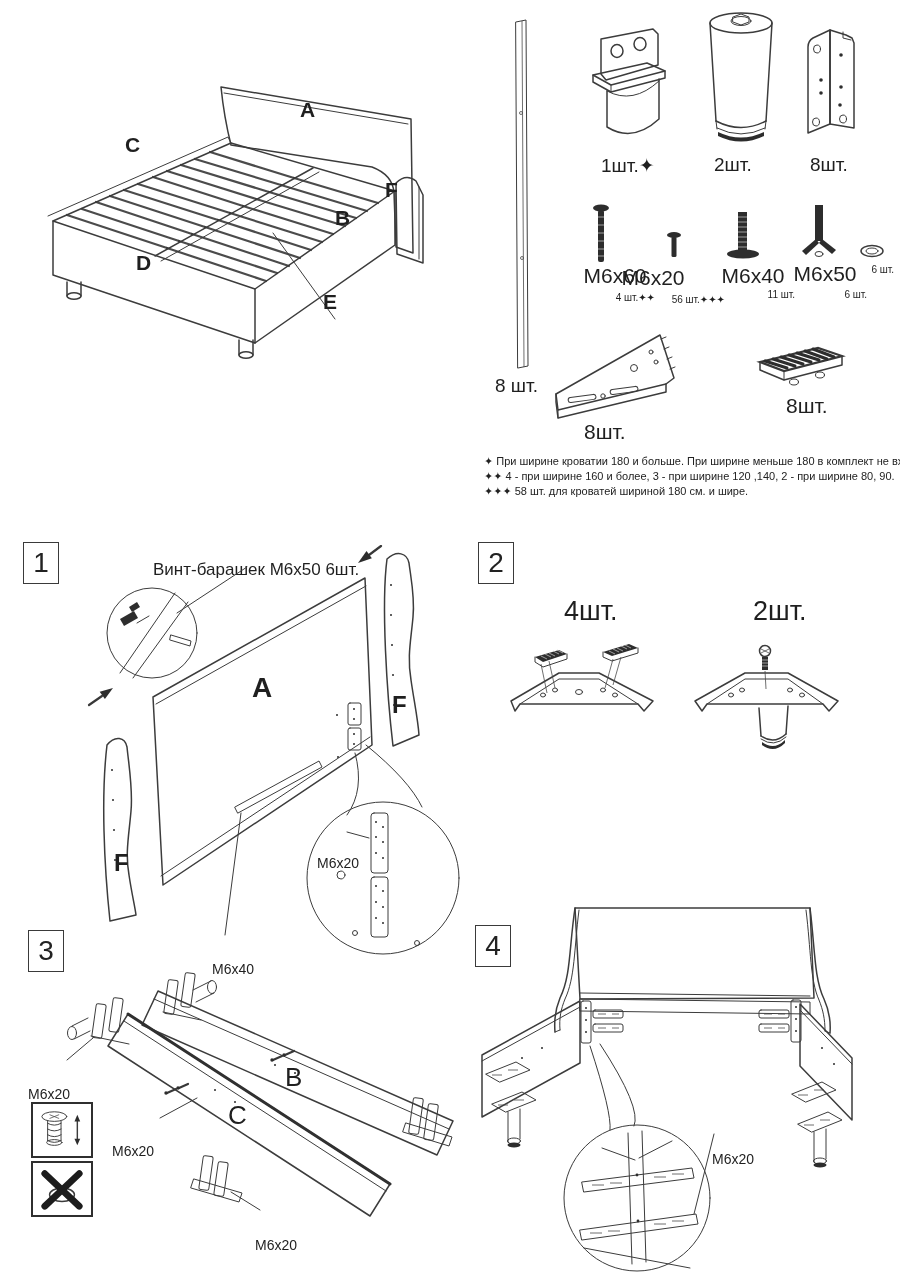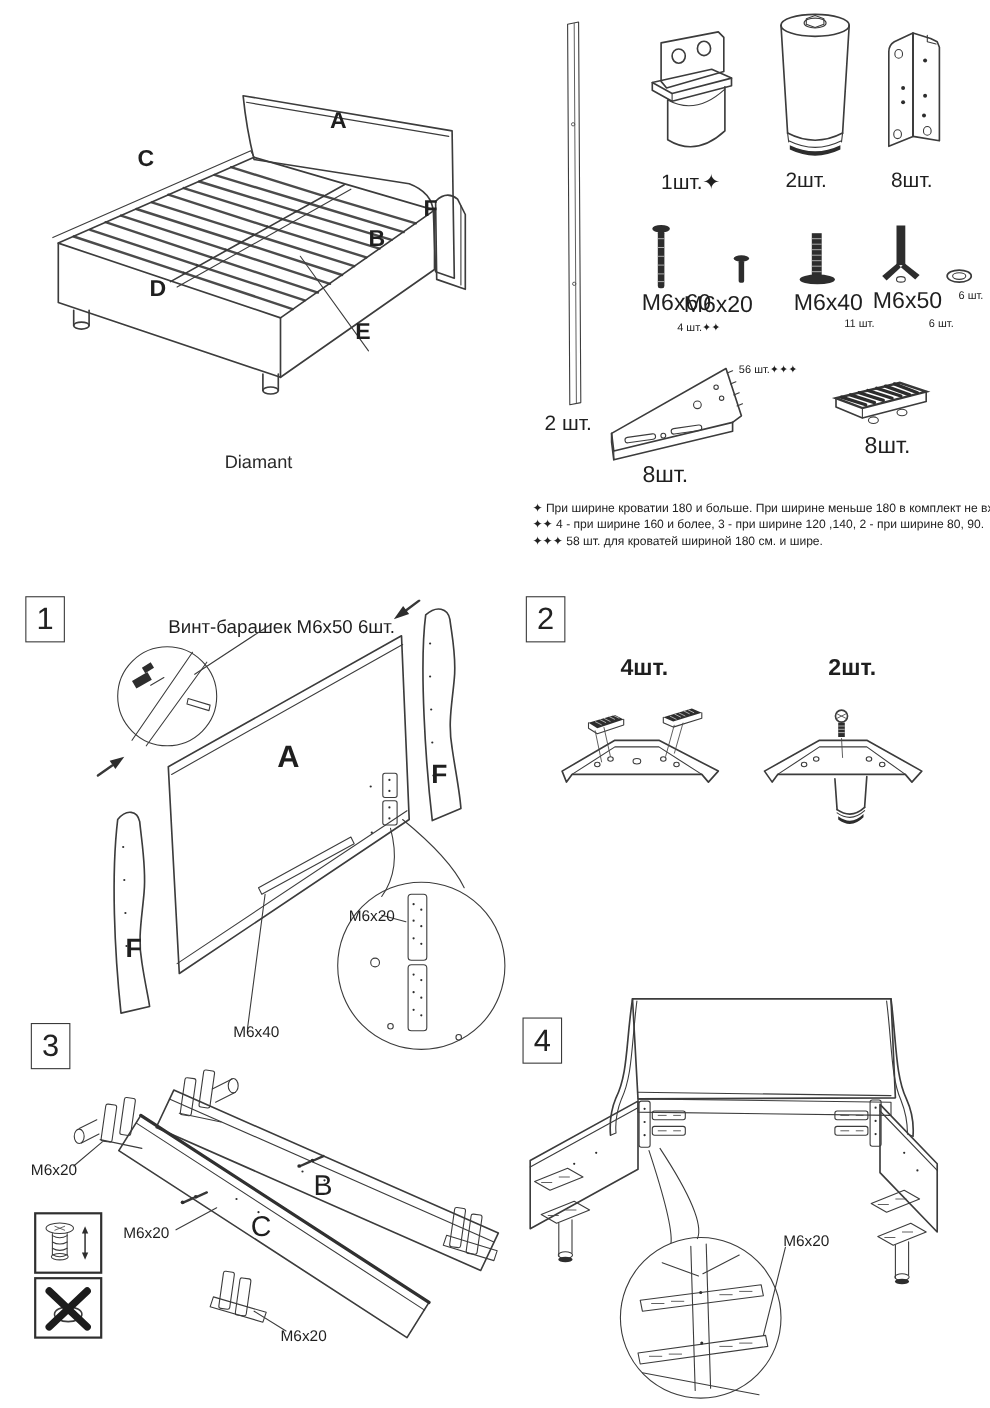--- a/index.html
+++ b/index.html
@@ -6,24 +6,24 @@
   .page{position:relative;width:900px;height:1280px;background:#fff;overflow:hidden;
         font-family:"Liberation Sans",sans-serif;color:#1f1f1f;}
   .abs{position:absolute;}
   .lbl{position:absolute;white-space:nowrap;color:#1f1f1f;}
   .ltr{font-weight:bold;font-size:21px;}
   .ltr-xl{font-weight:bold;font-size:28px;}
   .ltr-lg{font-weight:bold;font-size:24px;}
   .ltr-step3{font-size:26px;font-weight:normal;}
   .qty{font-size:19px;}
   .qty-lg{font-size:21px;}
-  .qty-xl{font-size:21px;font-weight:bold;}
+  .qty-xl{font-size:27px;}
   .size-lbl{font-size:21px;text-align:center;width:70px;}
   .cnt{font-size:10px;text-align:right;width:80px;}
-  .m6{font-size:14px;}
+  .m6{font-size:14px;margin-top:31px;}
   .title{font-size:16.5px;text-align:center;width:350px;color:#2a2a2a;}
   .url{font-size:15px;text-align:center;width:350px;color:#2a2a2a;}
   .fn{font-size:11px;color:#222;width:420px;}
   .step-badge{position:absolute;width:34px;height:40px;border:1.6px solid #3a3a3a;
               display:flex;align-items:center;justify-content:center;
               font-size:28px;color:#222;background:#fff;}
   .icon-box{position:absolute;width:58px;height:52px;border:2px solid #2f2f2f;
             background:#fff;display:flex;align-items:center;justify-content:center;}
   svg{display:block;}
   .ln{fill:none;stroke:#3c3c3c;stroke-width:1.5;stroke-linejoin:round;stroke-linecap:round;}
@@ -92,29 +92,28 @@
 
     <path class="ln1" d="M320,294 L258,208"></path>
   </svg>
   <div class="lbl ltr" style="left:300px;top:98px;">A</div>
   <div class="lbl ltr" style="left:125px;top:133px;">C</div>
   <div class="lbl ltr" style="left:385px;top:178px;">F</div>
   <div class="lbl ltr" style="left:335px;top:206px;">B</div>
   <div class="lbl ltr" style="left:136px;top:251px;">D</div>
   <div class="lbl ltr" style="left:323px;top:290px;">E</div>
 
-  <div class="lbl title" style="left:60px;top:411px;">Diamant</div>
 
   <svg class="abs" style="left:510px;top:18px;" width="26" height="355" viewBox="0 0 26 355">
     <path class="ln1" d="M6,4 L16,2 L18,348 L8,350 Z"></path>
     <path class="ln08" d="M12,3 L14,349"></path>
     <circle class="ln08" cx="11" cy="95" r="1.5"></circle>
       <circle class="ln08" cx="12" cy="240" r="1.5"></circle>
   </svg>
-  <div class="lbl qty" style="left:495px;top:375px;">2 шт.</div>
+  <div class="lbl qty" style="left:495px;top:375px;">8 шт.</div>
 
   <svg class="abs" style="left:583px;top:25px;" width="92" height="125" viewBox="0 0 92 125">
     <path class="ln" d="M18,14 L70,4 L75,9 L75,40 L23,55 L18,49 Z"></path>
     <ellipse class="ln" cx="34" cy="26" rx="6" ry="6.5"></ellipse>
       <ellipse class="ln" cx="57" cy="19" rx="6" ry="6.5"></ellipse>
     <path class="ln" d="M10,50 L64,38 L82,46 L28,60 Z"></path>
     <path class="ln" d="M10,50 L10,57 L28,67 L82,53 L82,46"></path>
     <path class="ln1" d="M28,60 L28,67"></path>
     <path class="ln" d="M24,66 L24,102 Q50,118 76,94 L76,54"></path>
     <path class="ln1" d="M24,66 Q50,80 76,56"></path>
@@ -170,21 +169,21 @@
   <svg class="abs" style="left:858px;top:243px;" width="28" height="16" viewBox="0 0 28 16">
     <ellipse class="ln" cx="14" cy="8" rx="11" ry="5.5"></ellipse>
     <ellipse class="ln1" cx="14" cy="8" rx="6" ry="3"></ellipse>
   </svg>
 
   <div class="lbl size-lbl" style="left:580px;top:264px;">М6х60</div>
   <div class="lbl size-lbl" style="left:618px;top:266px;">М6х20</div>
   <div class="lbl size-lbl" style="left:718px;top:264px;">М6х40</div>
   <div class="lbl size-lbl" style="left:790px;top:262px;">М6х50</div>
   <div class="lbl cnt" style="left:575px;top:292px;">4 шт.✦✦</div>
-  <div class="lbl cnt" style="left:645px;top:294px;margin-top:36px;">56 шт.✦✦✦</div>
+  <div class="lbl cnt" style="left:645px;top:294px;">56 шт.✦✦✦</div>
   <div class="lbl cnt" style="left:715px;top:289px;">11 шт.</div>
   <div class="lbl cnt" style="left:787px;top:289px;">6 шт.</div>
   <div class="lbl cnt" style="left:850px;top:264px;width:44px;">6 шт.</div>
 
   <svg class="abs" style="left:548px;top:330px;" width="148" height="92" viewBox="0 0 148 92">
     <path class="ln" d="M8,64 L112,5 L126,48 L118,54 L10,80 Z"></path>
     <path class="ln" d="M8,64 L8,72 L10,88 L118,62 L118,54"></path>
     <path class="ln1" d="M10,80 L10,88"></path>
     <rect class="ln1" x="20" y="66" width="28" height="5" rx="2.5" transform="rotate(-8 34 68)"></rect>
     <rect class="ln1" x="62" y="58" width="28" height="5" rx="2.5" transform="rotate(-8 76 60)"></rect>

